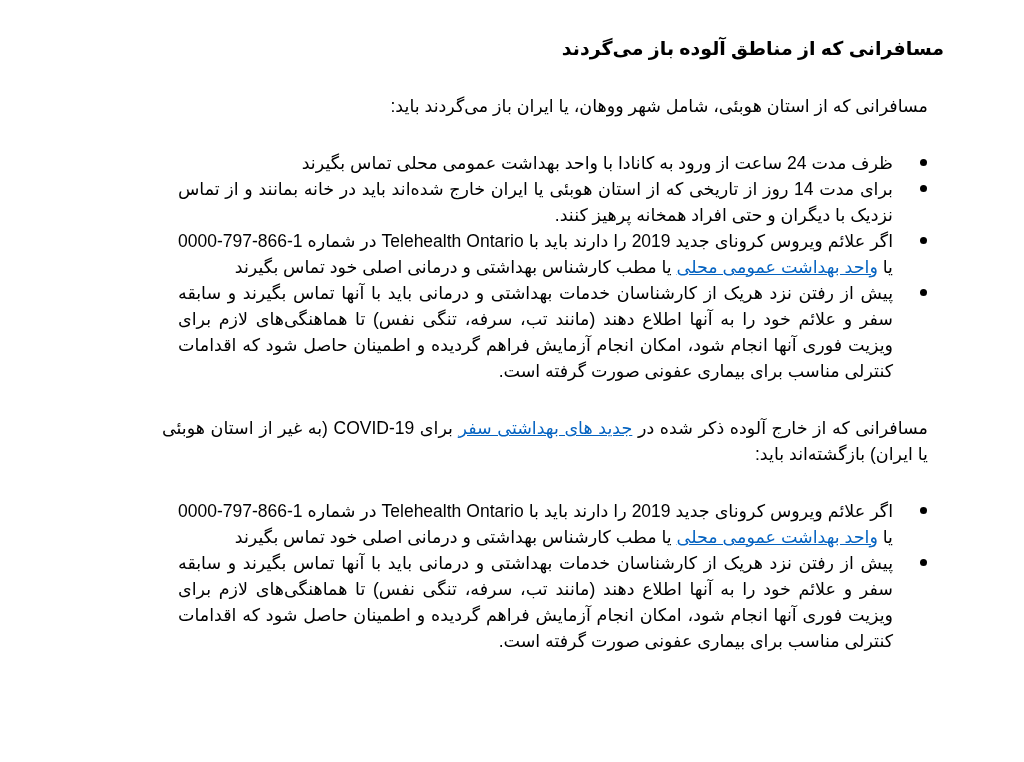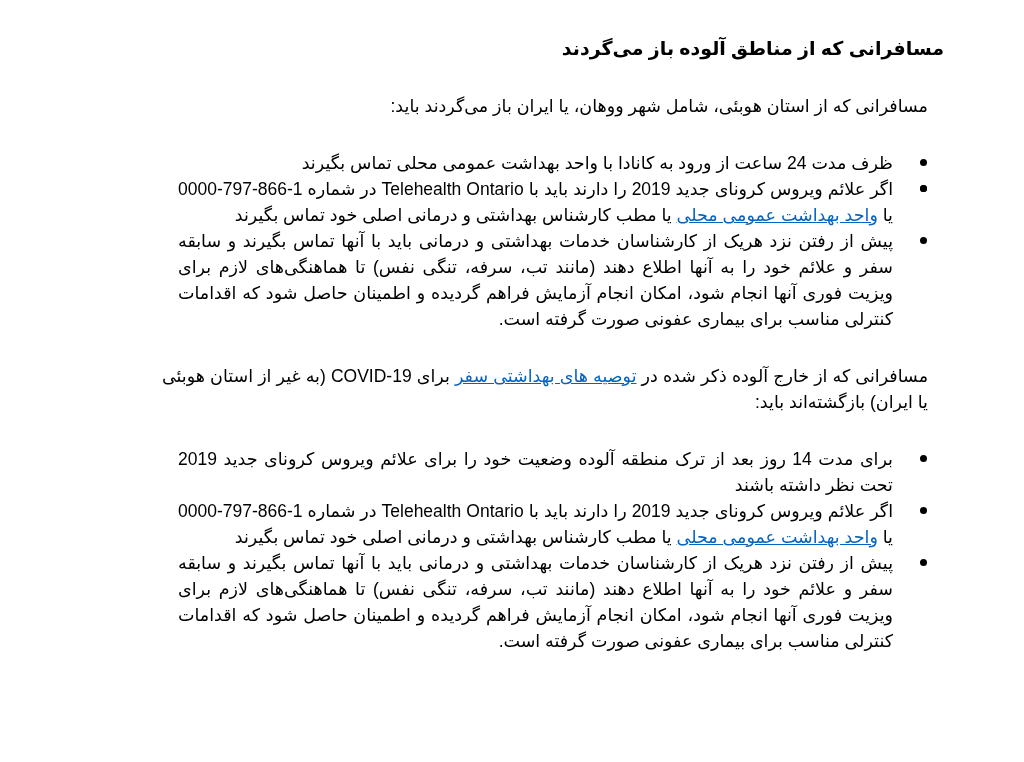--- a/index.html
+++ b/index.html
@@ -70,40 +70,37 @@
 
   <p class="doc-paragraph">مسافرانی که از استان هوبئی، شامل شهر ووهان، یا ایران باز می‌گردند باید:</p>
 
   <ul class="doc-list">
     <li>
       <span class="bullet-dot"></span>
       <span>ظرف مدت 24 ساعت از ورود به کانادا با واحد بهداشت عمومی  محلی تماس بگیرند</span>
     </li>
     <li>
       <span class="bullet-dot"></span>
+      <span>برای مدت 14 روز از تاریخی که از استان هوبئی یا ایران خارج شده‌اند باید در خانه بمانند و از تماس نزدیک با دیگران و حتی افراد همخانه پرهیز کنند.</span>
     </li>
     <li>
       <span class="bullet-dot"></span>
       <span>اگر علائم ویروس کرونای جدید 2019 را دارند باید با Telehealth Ontario در شماره 1-866-797-0000 یا </span><a class="doc-link" href="#">واحد بهداشت عمومی محلی</a><span> یا مطب کارشناس بهداشتی و درمانی اصلی خود تماس بگیرند</span>
     </li>
     <li>
       <span class="bullet-dot"></span>
       <span>پیش از رفتن نزد هریک از کارشناسان خدمات بهداشتی و درمانی باید با آنها تماس بگیرند و سابقه سفر و علائم خود را به آنها اطلاع دهند (مانند تب، سرفه، تنگی نفس) تا هماهنگی‌های لازم برای ویزیت فوری آنها انجام شود، امکان انجام آزمایش فراهم گردیده و اطمینان حاصل شود که اقدامات کنترلی مناسب برای بیماری عفونی صورت گرفته است.</span>
     </li>
   </ul>
 
   <p class="doc-paragraph">
-    <span>مسافرانی که از خارج آلوده ذکر شده در  </span><a class="doc-link" href="#">توصیه های بهداشتی سفر</a><span> برای COVID-19 (به غیر از استان هوبئی یا ایران) بازگشته‌اند باید:</span>
+    <span>مسافرانی که از خارج آلوده ذکر شده در  </span><a class="doc-link" href="#">جدید های بهداشتی سفر</a><span> برای COVID-19 (به غیر از استان هوبئی یا ایران) بازگشته‌اند باید:</span>
   </p>
 
   <ul class="doc-list">
-    <li>
-      <span class="bullet-dot"></span>
-      <span>برای مدت 14 روز بعد از ترک منطقه آلوده وضعیت خود را برای علائم ویروس کرونای جدید 2019 تحت نظر داشته باشند</span>
-    </li>
     <li>
       <span class="bullet-dot"></span>
       <span>اگر علائم ویروس کرونای جدید 2019 را دارند باید با Telehealth Ontario در شماره 1-866-797-0000 یا </span><a class="doc-link" href="#">واحد بهداشت عمومی محلی</a><span> یا مطب کارشناس بهداشتی و درمانی اصلی خود تماس بگیرند</span>
     </li>
     <li>
       <span class="bullet-dot"></span>
       <span>پیش از رفتن نزد هریک از کارشناسان خدمات بهداشتی و درمانی باید با آنها تماس بگیرند و سابقه سفر و علائم خود را به آنها اطلاع دهند (مانند تب، سرفه، تنگی نفس) تا هماهنگی‌های لازم برای ویزیت فوری آنها انجام شود، امکان انجام آزمایش فراهم گردیده و اطمینان حاصل شود که اقدامات کنترلی مناسب برای بیماری عفونی صورت گرفته است.</span>
     </li>
   </ul>
 

